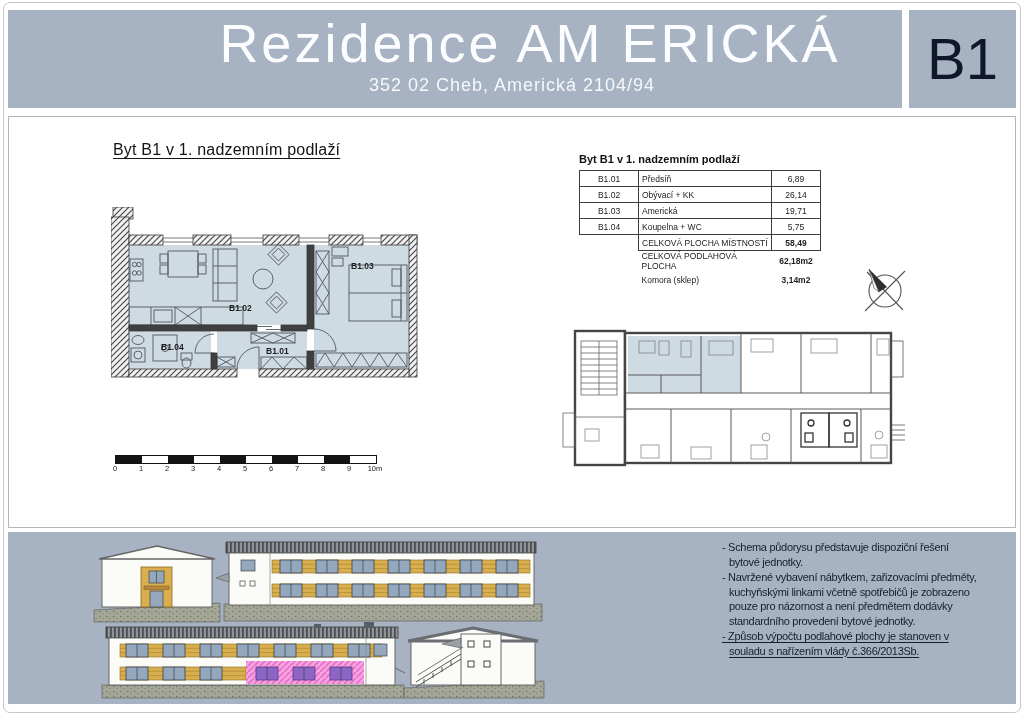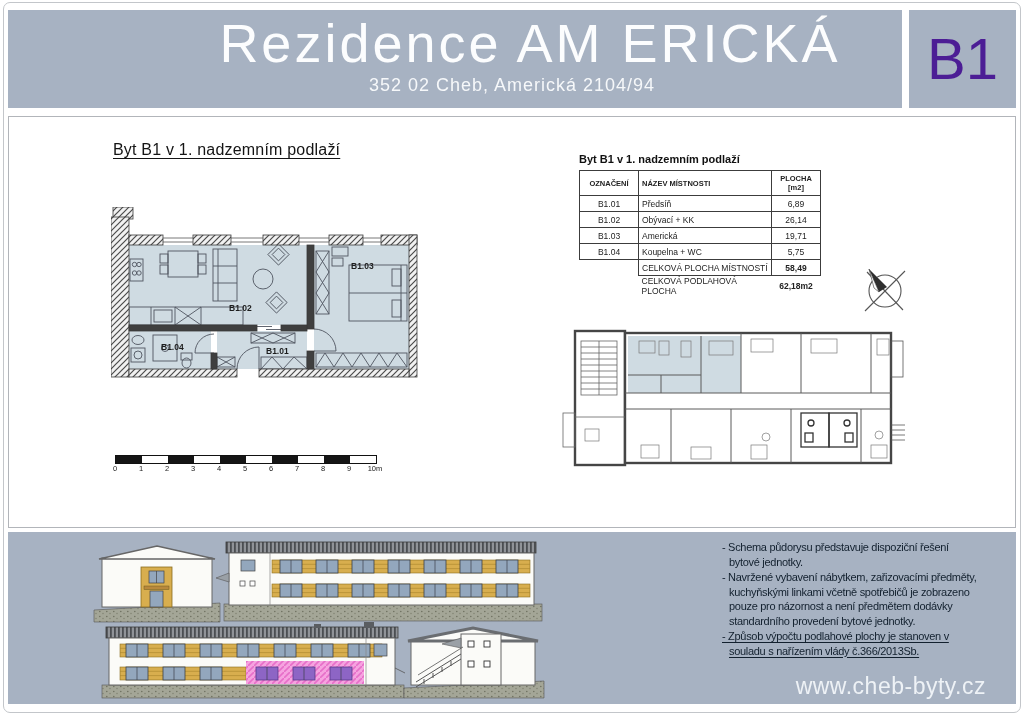--- a/index.html
+++ b/index.html
@@ -5,21 +5,21 @@
   html,body{margin:0;padding:0;}
   body{width:1024px;height:724px;background:#ffffff;font-family:"Liberation Sans",sans-serif;position:relative;overflow:hidden;}
   .page{position:absolute;inset:0;}
   .page-border{position:absolute;left:3px;top:2px;right:3px;bottom:11px;border:1px solid #c3c6ca;border-radius:7px;pointer-events:none;}
 
   
   .top-band{position:absolute;left:8px;top:10px;width:1008px;height:98px;background:var(--banner,#a7b2c2);text-align:center;}
   .top-band .title{color:#fcfdfe;font-size:54px;line-height:56px;margin-top:5px;letter-spacing:3px;font-weight:400;padding-left:36px;}
   .top-band .subtitle{color:#f6f8fa;font-size:18px;line-height:28px;letter-spacing:1px;}
   .hdr-divider{position:absolute;left:894px;top:0;width:7px;height:98px;background:#ffffff;}
-  .unit-label{position:absolute;left:901px;top:0;width:107px;height:98px;color:#4c1d95;font-size:58px;line-height:98px;text-align:center;font-weight:400;}
+  .unit-label{position:absolute;left:901px;top:0;width:107px;height:98px;color:#0f172a;font-size:58px;line-height:98px;text-align:center;font-weight:400;}
 
   
   .content{position:absolute;left:8px;top:116px;width:1006px;height:410px;background:#fff;border:1px solid #b2b5ba;}
   .plan-heading{position:absolute;left:104px;top:24px;margin:0;font-size:16px;font-weight:normal;color:#141414;text-decoration:underline;text-underline-offset:3px;letter-spacing:0.2px;}
   #flat-plan{position:absolute;left:102px;top:90px;}
   .scalebar{position:absolute;left:106px;top:334px;width:262px;height:22px;}
   .sb-bar{position:absolute;left:0;top:4px;width:260px;height:7px;border:1px solid #111;display:flex;}
   .sb-seg{flex:1 0 auto;height:100%;}
   .sb-seg.b{background:#151515;}
   .sb-seg.w{background:#ffffff;}
@@ -201,26 +201,20 @@
         <span style="left:80%">8</span>
         <span style="left:90%">9</span>
         <span style="left:100%">10m</span>
       </div>
     </div>
 
     <section class="table-block">
       <div class="table-title">Byt B1 v 1. nadzemním podlaží</div>
       <table class="area-table">
         <tbody>
-            <tr>
-          <th class="c-code">OZNAČENÍ</th>
-          <th class="c-name">NÁZEV MÍSTNOSTI</th>
-          <th class="c-area">PLOCHA
-[m2]</th>
-        </tr>
         <tr>
           <td class="c-code">B1.01</td>
           <td class="c-name">Předsíň</td>
           <td class="c-area">6,89</td>
         </tr>
         <tr>
           <td class="c-code">B1.02</td>
           <td class="c-name">Obývací + KK</td>
           <td class="c-area">26,14</td>
         </tr>
@@ -236,20 +230,25 @@
         </tr>
         <tr>
           <td class="c-code empty"></td>
           <td class="c-name">CELKOVÁ PLOCHA MÍSTNOSTÍ</td>
           <td class="c-area bold">58,49</td>
         </tr>
         <tr class="nb">
           <td class="c-code"></td>
           <td class="c-name">CELKOVÁ PODLAHOVÁ PLOCHA</td>
           <td class="c-area bold">62,18m2</td>
+        </tr>
+        <tr class="nb">
+          <td class="c-code"></td>
+          <td class="c-name">Komora (sklep)</td>
+          <td class="c-area bold">3,14m2</td>
         </tr>
       </tbody>
         </table>
     </section>
 
     <svg class="compass" width="56" height="60" viewBox="0 0 56 60">
       <circle cx="28" cy="32" r="16" fill="none" stroke="#555" stroke-width="1.1"></circle>
       <line x1="8" y1="52" x2="48" y2="12" stroke="#555" stroke-width="1.1"></line>
       <line x1="10" y1="13" x2="46" y2="51" stroke="#555" stroke-width="1.1"></line>
       <polygon points="12,10 30,28 22,33" fill="#2e2e2e"></polygon>
@@ -476,15 +475,14 @@
         </g>
       </g>
     </svg>
 
     <div class="notes">
       <p>- Schema půdorysu představuje dispoziční řešení bytové jednotky.</p>
       <p>- Navržené vybavení nábytkem, zařizovacími předměty, kuchyňskými linkami včetně spotřebičů je zobrazeno pouze pro názornost a není předmětem dodávky standardního provedení bytové jednotky.</p>
       <p class="ul">- Způsob výpočtu podlahové plochy je stanoven v souladu s nařízením vlády č.366/2013Sb.</p>
     </div>
 
-    <div class="website">www.cheb-byty.cz</div>
   </footer>
 </div>
 
 </body></html>

